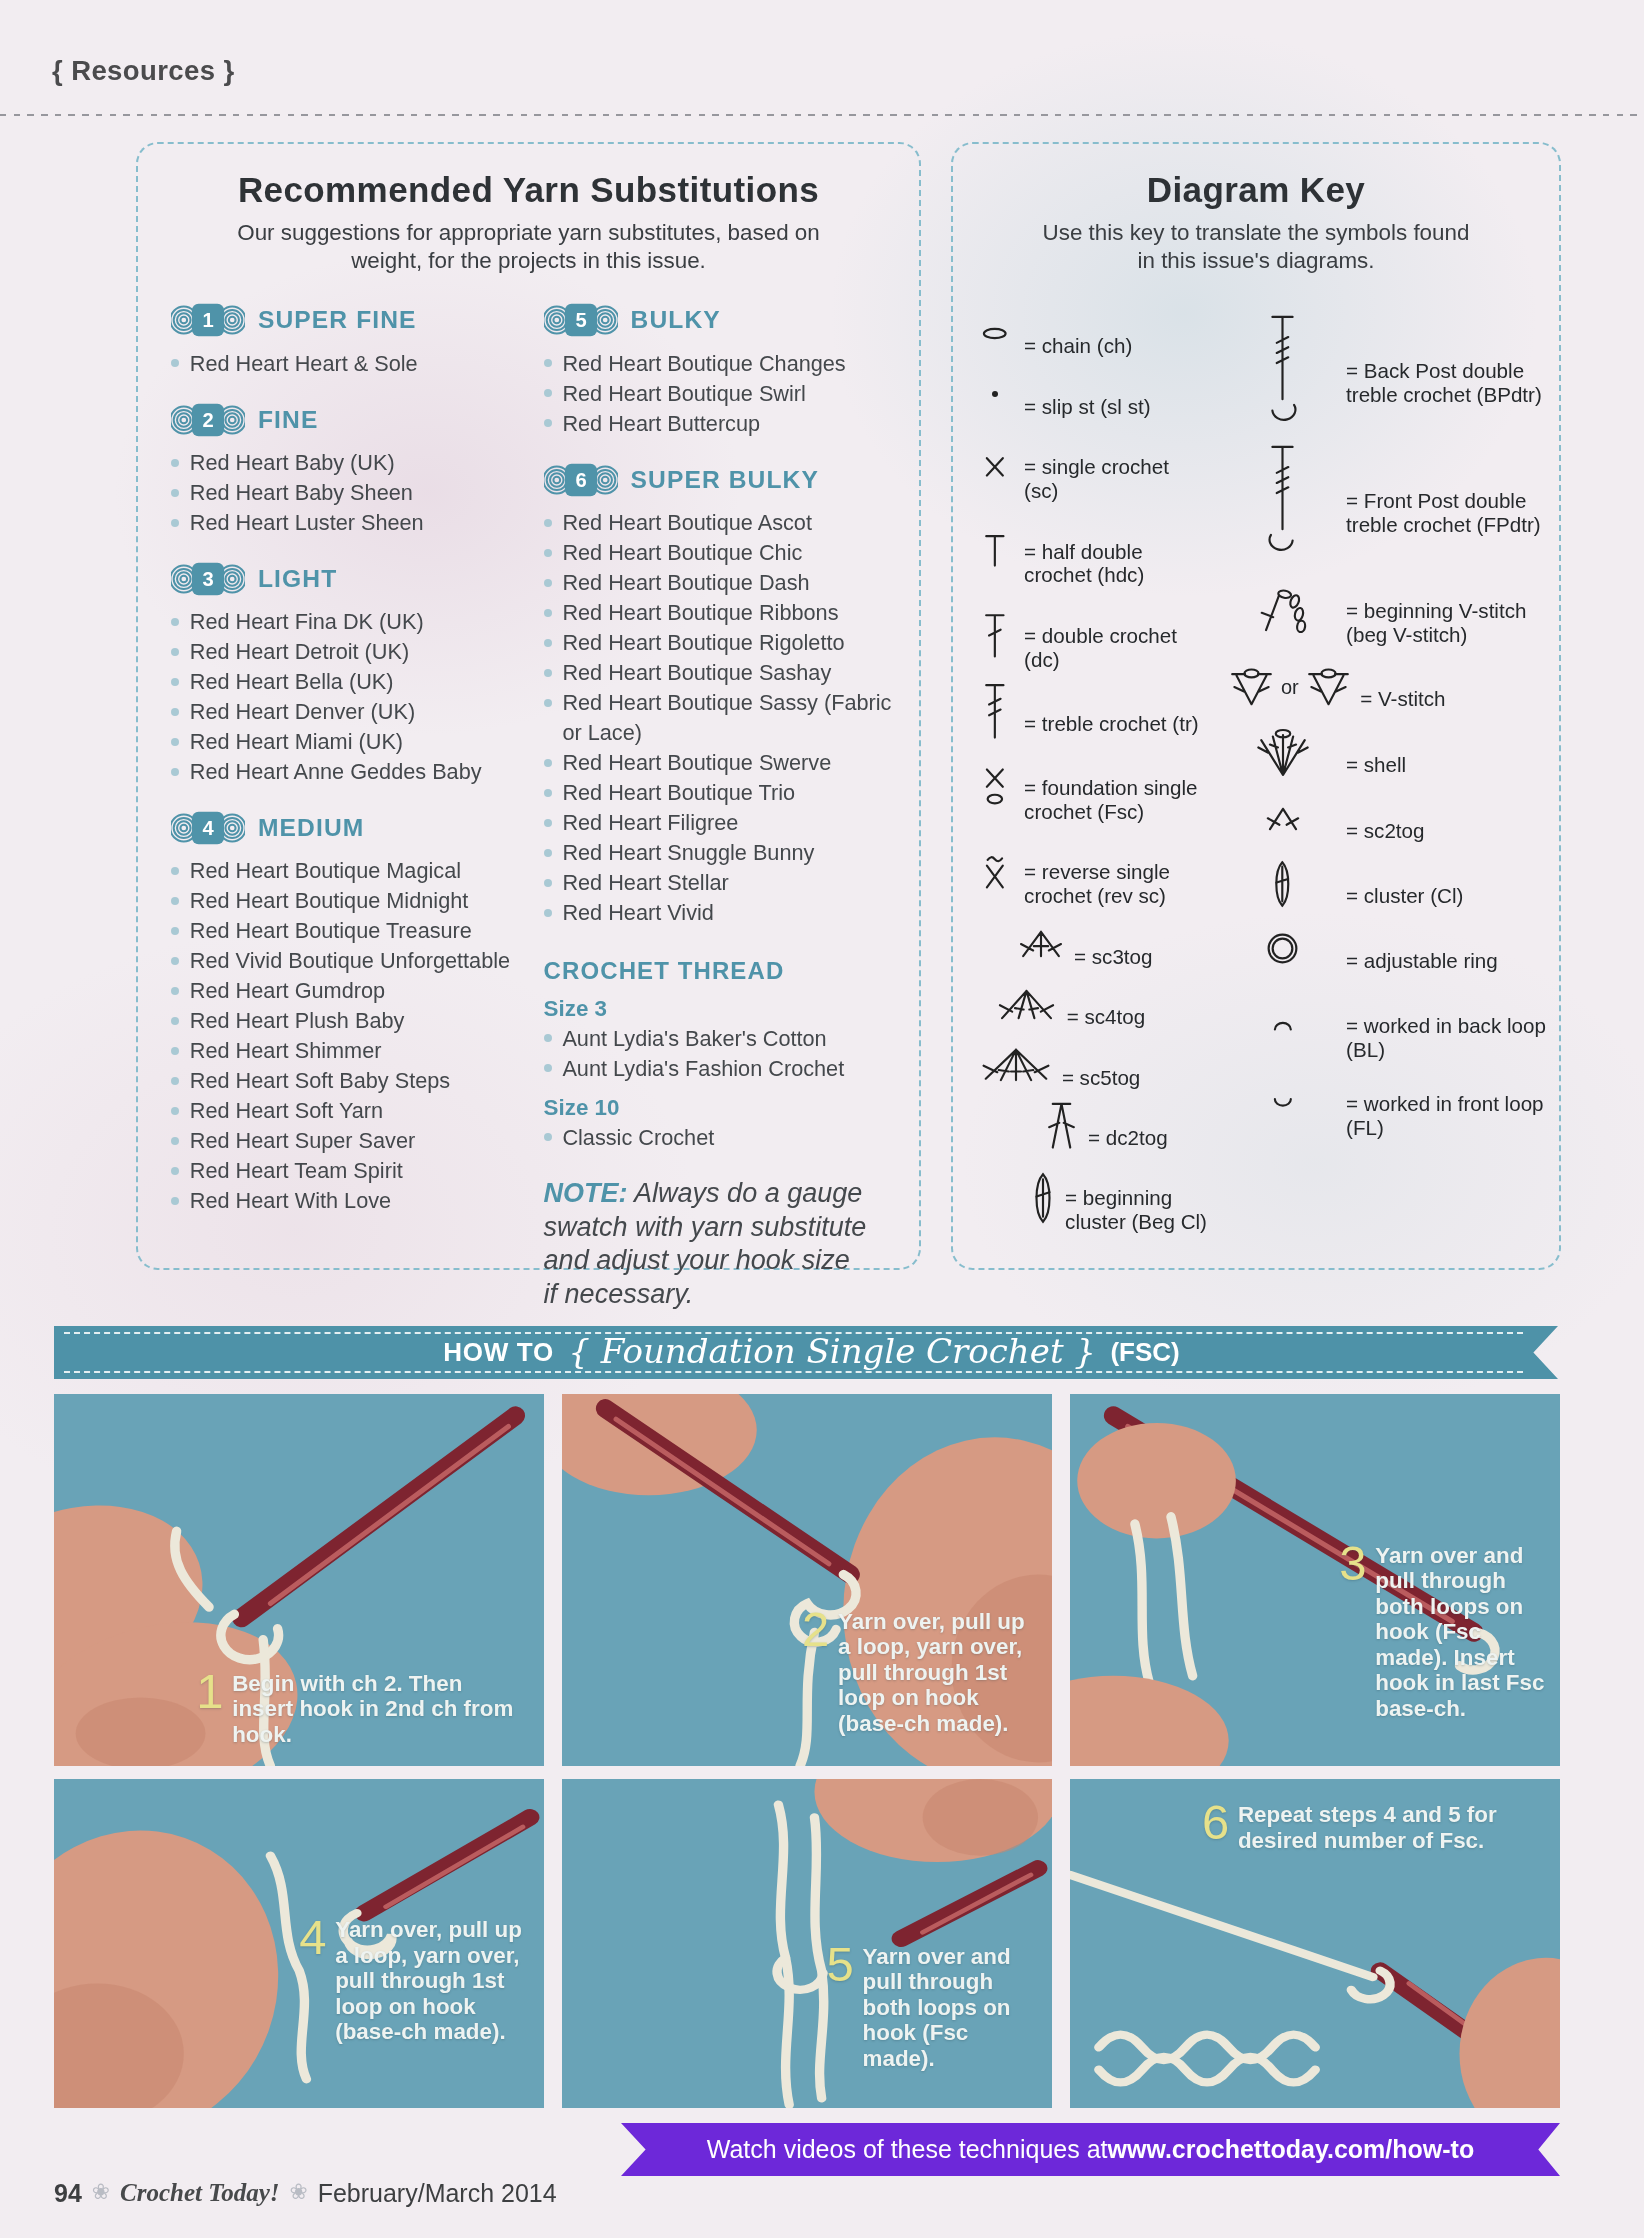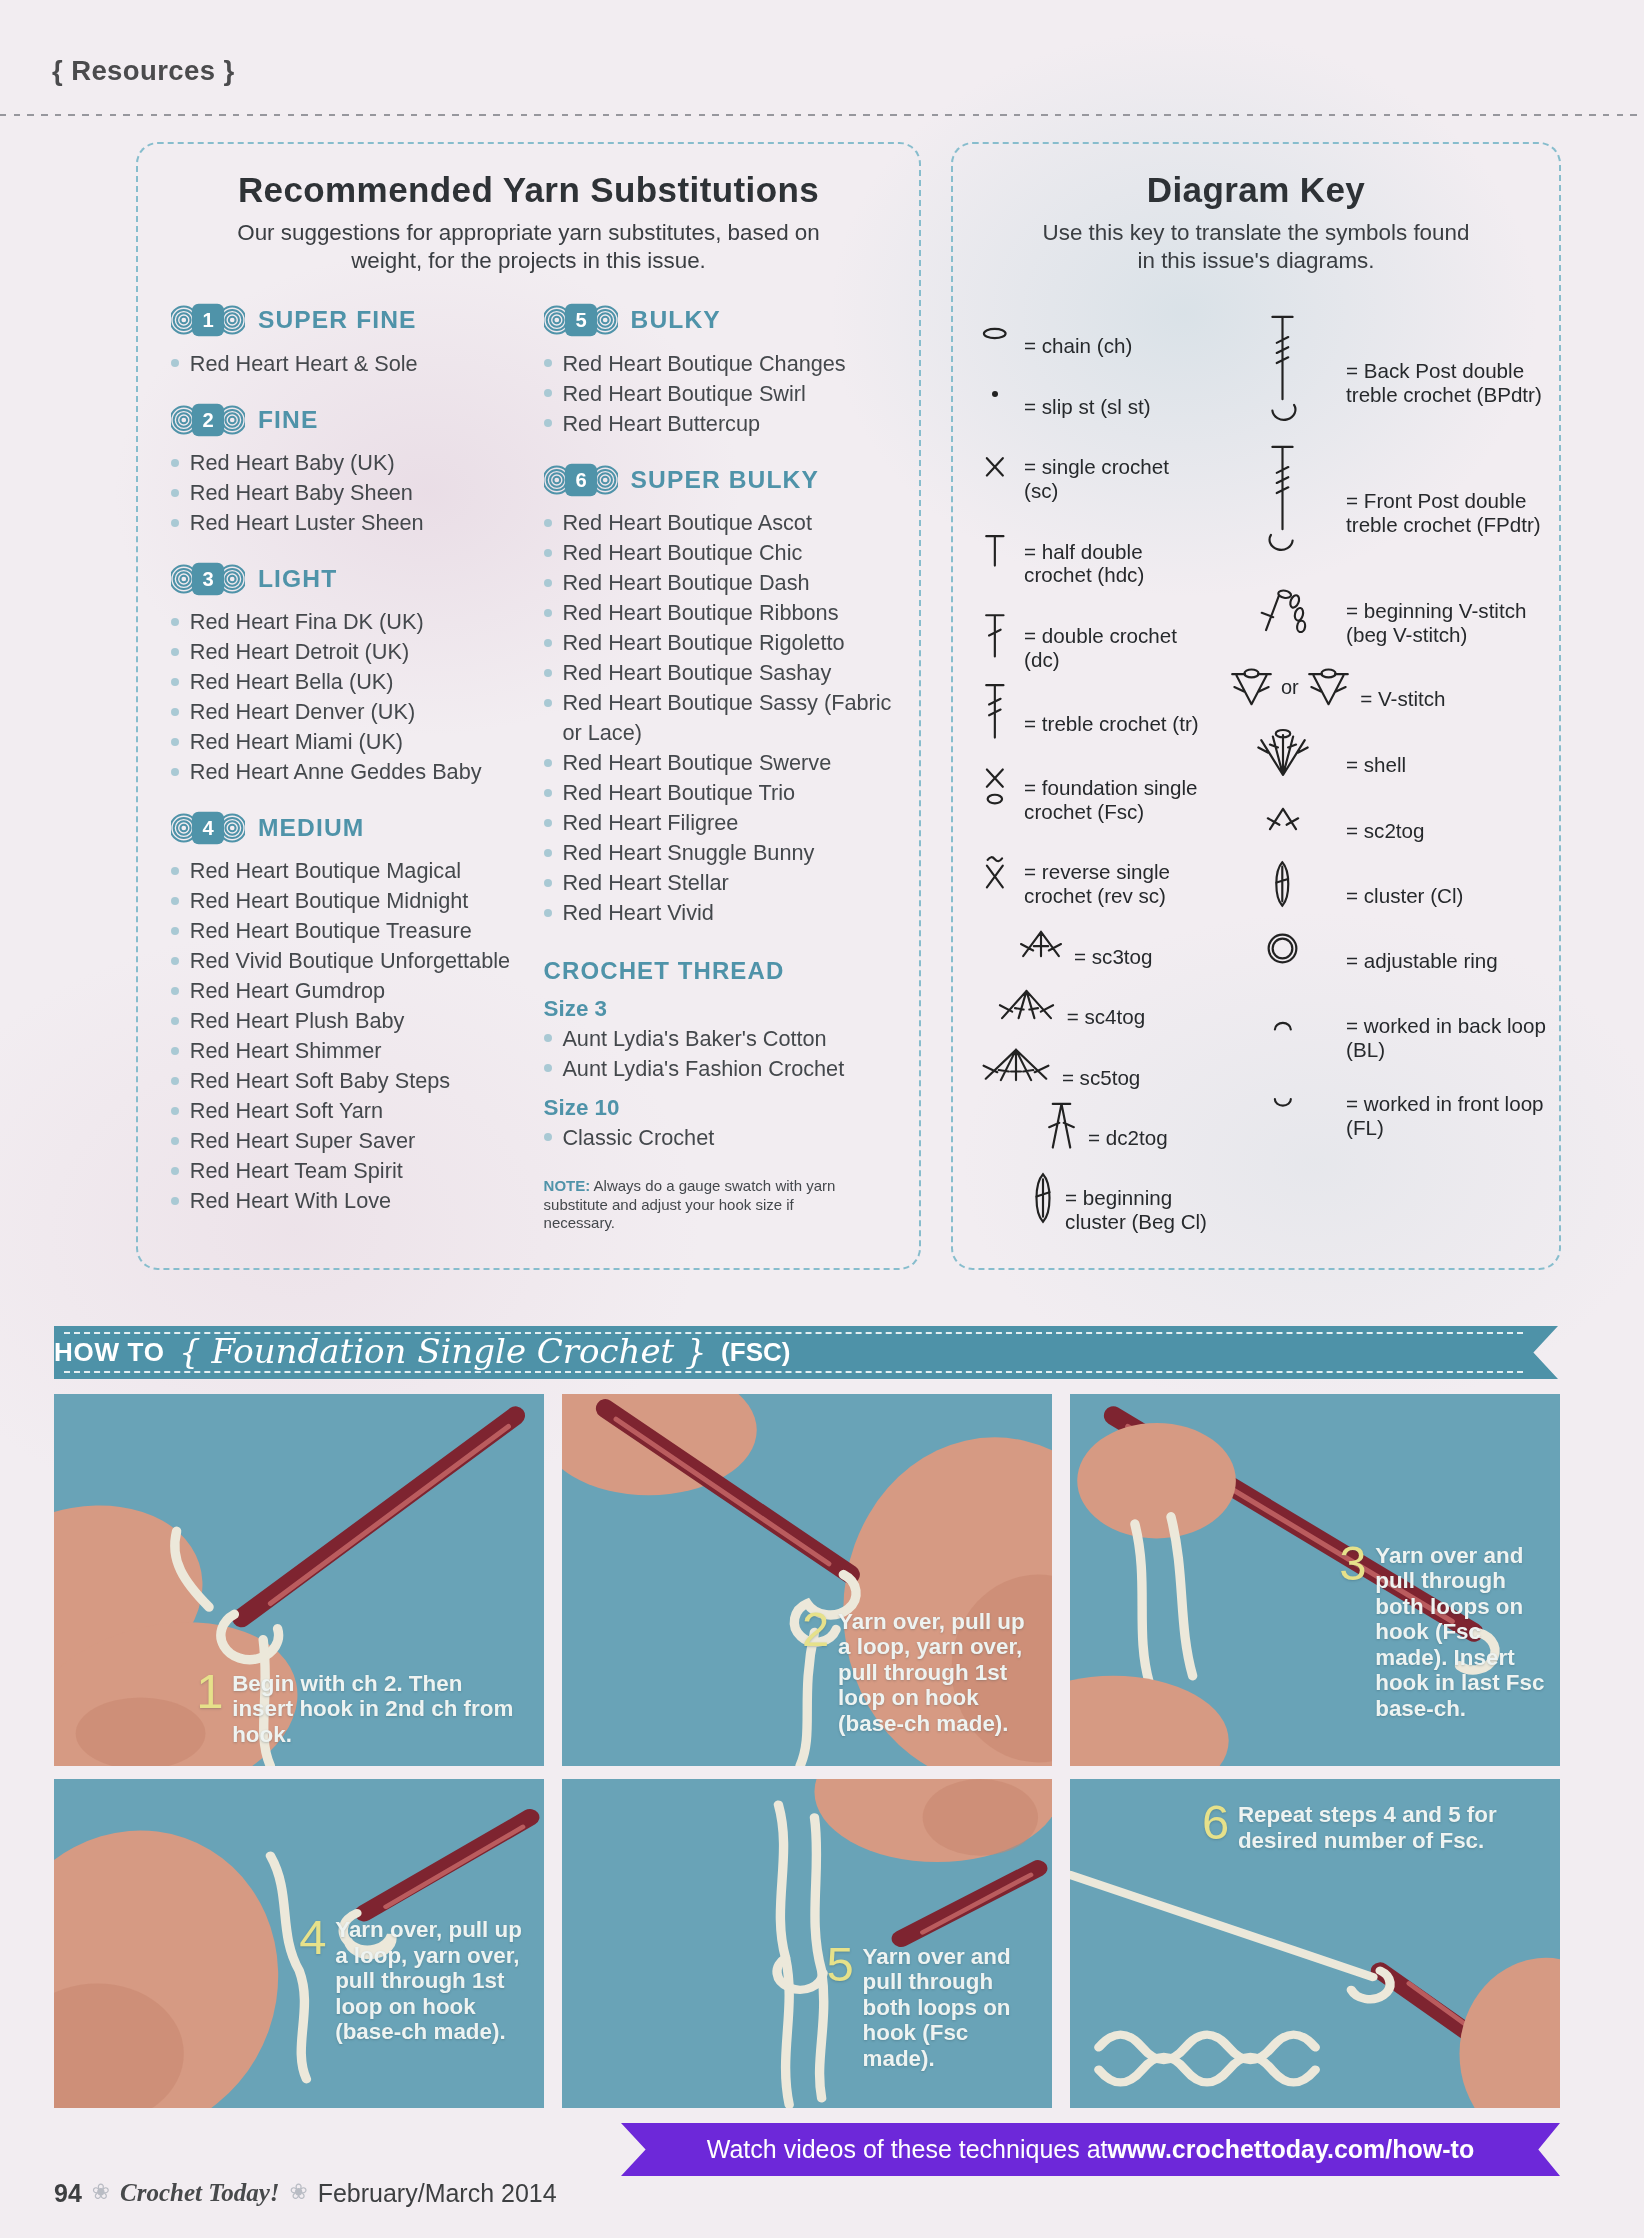--- a/index.html
+++ b/index.html
@@ -31,41 +31,41 @@
   .ycol1{flex:0 0 348px;}
   .ycol2{flex:1;min-width:0;}
   .sec-head{display:flex;align-items:center;gap:13px;margin:20px 0 7.2px;}
   .sec-head.first{margin-top:4.3px;}
   .badge{flex:none;line-height:0;}
   .sec-name{color:#4f93a9;font-weight:bold;font-size:24.6px;letter-spacing:1.1px;}
   .yitem{display:flex;align-items:flex-start;gap:10.8px;font-size:21.7px;line-height:30px;color:#44484c;}
   .yitem .dot{flex:none;width:8px;height:8px;border-radius:50%;background:#a9c9d4;margin-top:10.8px;}
   .thread-title{color:#4f93a9;font-weight:bold;font-size:24px;letter-spacing:1.1px;margin:29px 0 1.4px;}
   .size-label{color:#4f93a9;font-weight:bold;font-size:22.4px;margin:11.6px 0 1.4px;}
-  .note{margin-top:24.6px;width:325px;font-size:15px;line-height:1.24;color:#44484c;}
+  .note{margin-top:24.6px;width:325px;font-size:27px;line-height:1.24;color:#44484c;font-style:italic;}
   .note .note-label{color:#4f93a9;font-weight:bold;}
 
   
   .key-cols{display:flex;padding:21.7px 13px 0 21.7px;}
   .kcol-left{flex:0 0 254px;}
   .kcol-right{flex:1;min-width:0;}
   .krow{display:flex;align-items:center;gap:9.4px;margin:11.6px 0;}
   .krow .ksym{flex:none;display:flex;align-items:center;justify-content:center;line-height:0;}
   .krow .klabel{font-size:20.6px;line-height:1.16;color:#26292c;margin-top:25px;}
   .kcol-right .krow{margin:16px 0;}
   .kcol-right .ksyms{flex:none;display:flex;align-items:center;gap:7.2px;justify-content:center;min-width:108px;line-height:0;}
   .kjoin{font-size:20px;color:#26292c;line-height:1;}
   .krow.compact{margin:5px 0;}
 
   
   .howto{position:absolute;left:54px;top:1326px;width:1504px;height:53px;background:#4e92a8;
     clip-path:polygon(0 0,100% 0,calc(100% - 24.6px) 50%,100% 100%,0 100%);}
   .howto::before{content:"";position:absolute;left:10px;right:35px;top:5.8px;bottom:5.8px;
     border-top:2.2px dashed rgba(255,255,255,.85);border-bottom:2.2px dashed rgba(255,255,255,.85);}
-  .howto-inner{position:relative;display:flex;align-items:center;gap:14.4px;height:100%;color:#fff;}
+  .howto-inner{position:relative;display:flex;align-items:center;justify-content:center;gap:14.4px;height:100%;color:#fff;padding-left:11px;}
   .howto-prefix{font-weight:bold;font-size:26px;letter-spacing:0.7px;}
   .howto-script{font-family:"DejaVu Serif",serif;font-style:italic;font-size:34px;margin-top:-2.9px;}
   .howto-suffix{font-weight:bold;font-size:26px;}
 
   
   .prow{position:absolute;left:54px;width:1506px;display:grid;grid-template-columns:repeat(3,1fr);gap:17.3px;}
   .prow1{top:1394px;height:372px;}
   .prow2{top:1779px;height:329px;}
   .photo{position:relative;background:#69a3b7;overflow:hidden;}
   .photo svg.scene{position:absolute;inset:0;width:100%;height:100%;}

